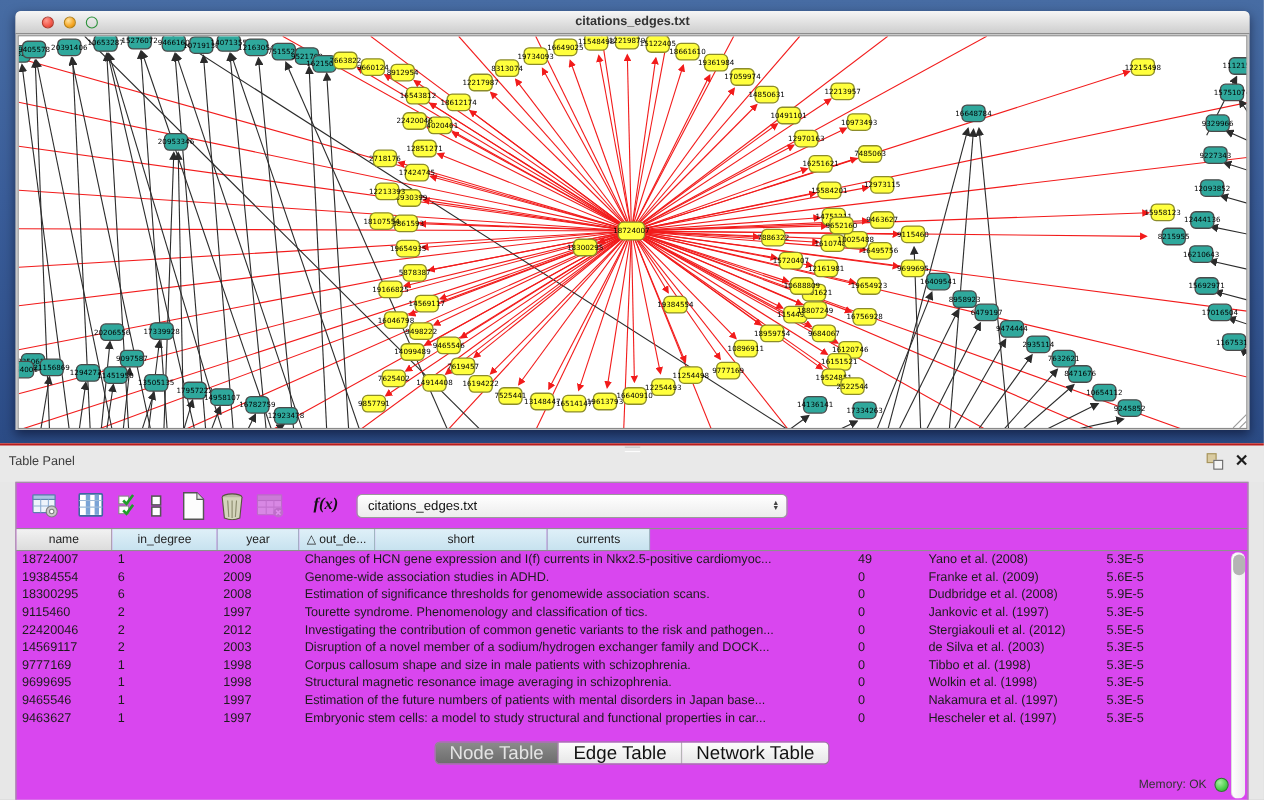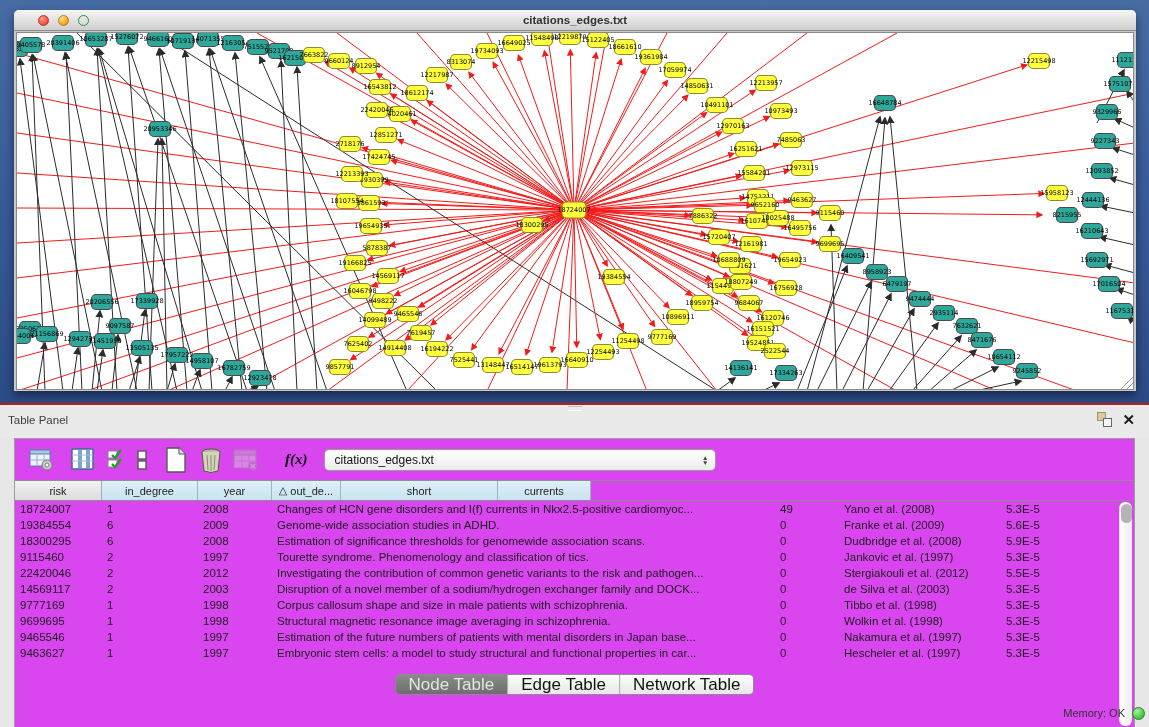--- a/index.html
+++ b/index.html
@@ -58,21 +58,21 @@
   .vthumb { position:absolute; top:2px; left:1px; width:11px; height:19px; background:#b4b4b4; border-radius:6px; }
 
   
   .tabbar { position:absolute; top:674px; left:50%; transform:translateX(-50%); display:flex; height:21px;
     border:1px solid #8c8c8c; border-radius:5px; overflow:hidden; font-size:17px; }
   .tab { padding:0 13px; line-height:20px; background:linear-gradient(#fdfdfd,#e7e7e7); color:#111; border-left:1px solid #b5b5b5; }
   .tab:first-child { border-left:none; }
   .tab.selected { background:linear-gradient(#8b8b8b,#6d6d6d); color:#e4e4e4; }
 
   
-  .statusbar { position:absolute; left:0; bottom:0; width:1149px; height:28px; display:flex; align-items:center; justify-content:flex-end; padding-right:4px; gap:7px; }
+  .statusbar { position:absolute; left:0; bottom:0; width:1149px; height:28px; display:flex; align-items:center; justify-content:flex-end; padding-right:32px; gap:7px; }
   .mem-label { font-size:11px; color:#333; }
   .mem-dot { width:13px; height:13px; border-radius:50%; border:1px solid #2a7d2a;
     background:radial-gradient(circle at 35% 30%, #a8f0a0, #44cc44 65%, #2fa32f); }
 </style>
 </head>
 <body>
 
 <div class="network-area">
   <div class="graph-window">
     <div class="titlebar">
@@ -627,21 +627,21 @@
       <span class="val">citations_edges.txt</span>
       <span class="stepper">
           <span>▲</span>
           <span>▼</span>
         </span>
     </div>
   </div>
 
   <div class="thead" id="thead">
       <div class="th gray" style="width: 87px;">
-        <span>risk</span>
+        <span>name</span>
       </div>
       <div class="th" style="width: 96px;">
         <span>in_degree</span>
       </div>
       <div class="th" style="width: 74px;">
         <span>year</span>
       </div>
       <div class="th" style="width: 69px;">
         <span>△</span>
         <span>out_de...</span>
@@ -651,21 +651,21 @@
       </div>
       <div class="th" style="width: 93px;">
         <span>currents</span>
       </div>
     </div>
   <div class="tbody" id="tbody">
       <div class="tr">
         <div class="td" style="width: 87px;">18724007</div>
         <div class="td" style="width: 96px;">1</div>
         <div class="td" style="width: 74px;">2008</div>
-        <div class="td" style="width: 503px;">Changes of HCN gene disorders and I(f) currents in Nkx2.5-positive cardiomyoc...</div>
+        <div class="td" style="width: 503px;">Changes of HCN gene expression and I(f) currents in Nkx2.5-positive cardiomyoc...</div>
         <div class="td" style="width: 69px;">49</div>
         <div class="td center" style="width: 157px;">Yano et al. (2008)</div>
         <div class="td" style="width: 93px;">5.3E-5</div>
       </div>
       <div class="tr">
         <div class="td" style="width: 87px;">19384554</div>
         <div class="td" style="width: 96px;">6</div>
         <div class="td" style="width: 74px;">2009</div>
         <div class="td" style="width: 503px;">Genome-wide association studies in ADHD.</div>
         <div class="td" style="width: 69px;">0</div>

